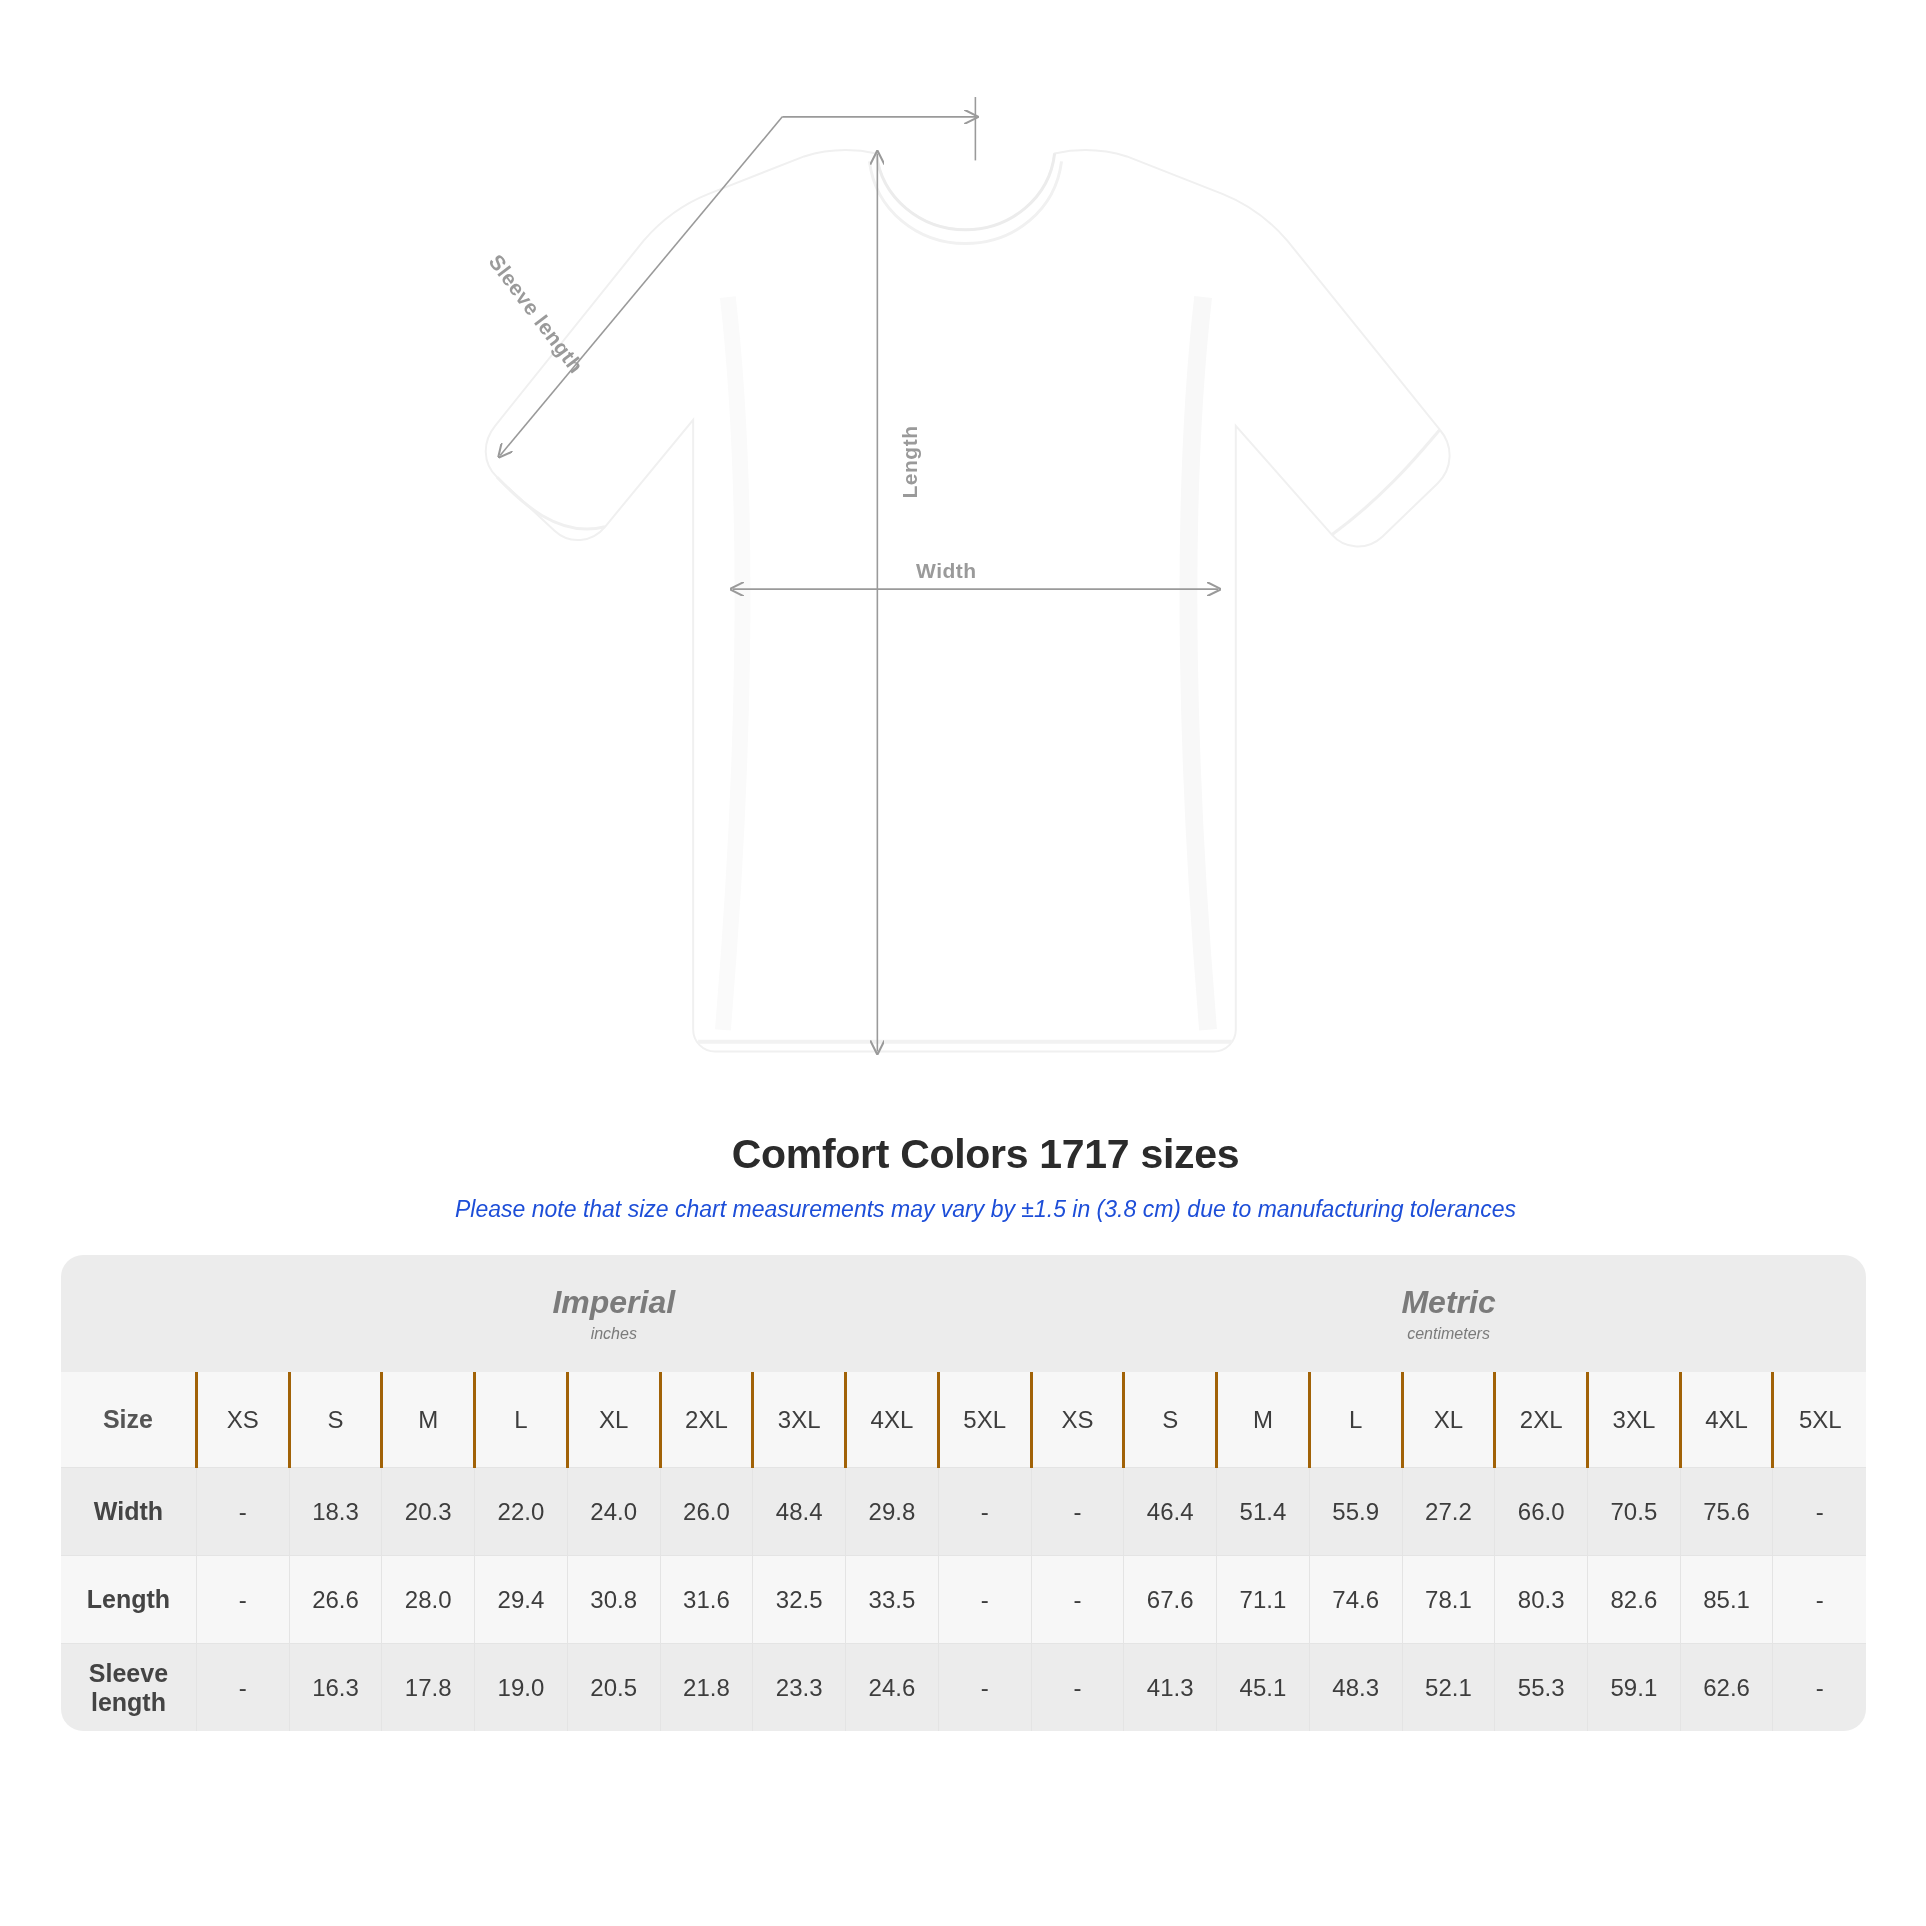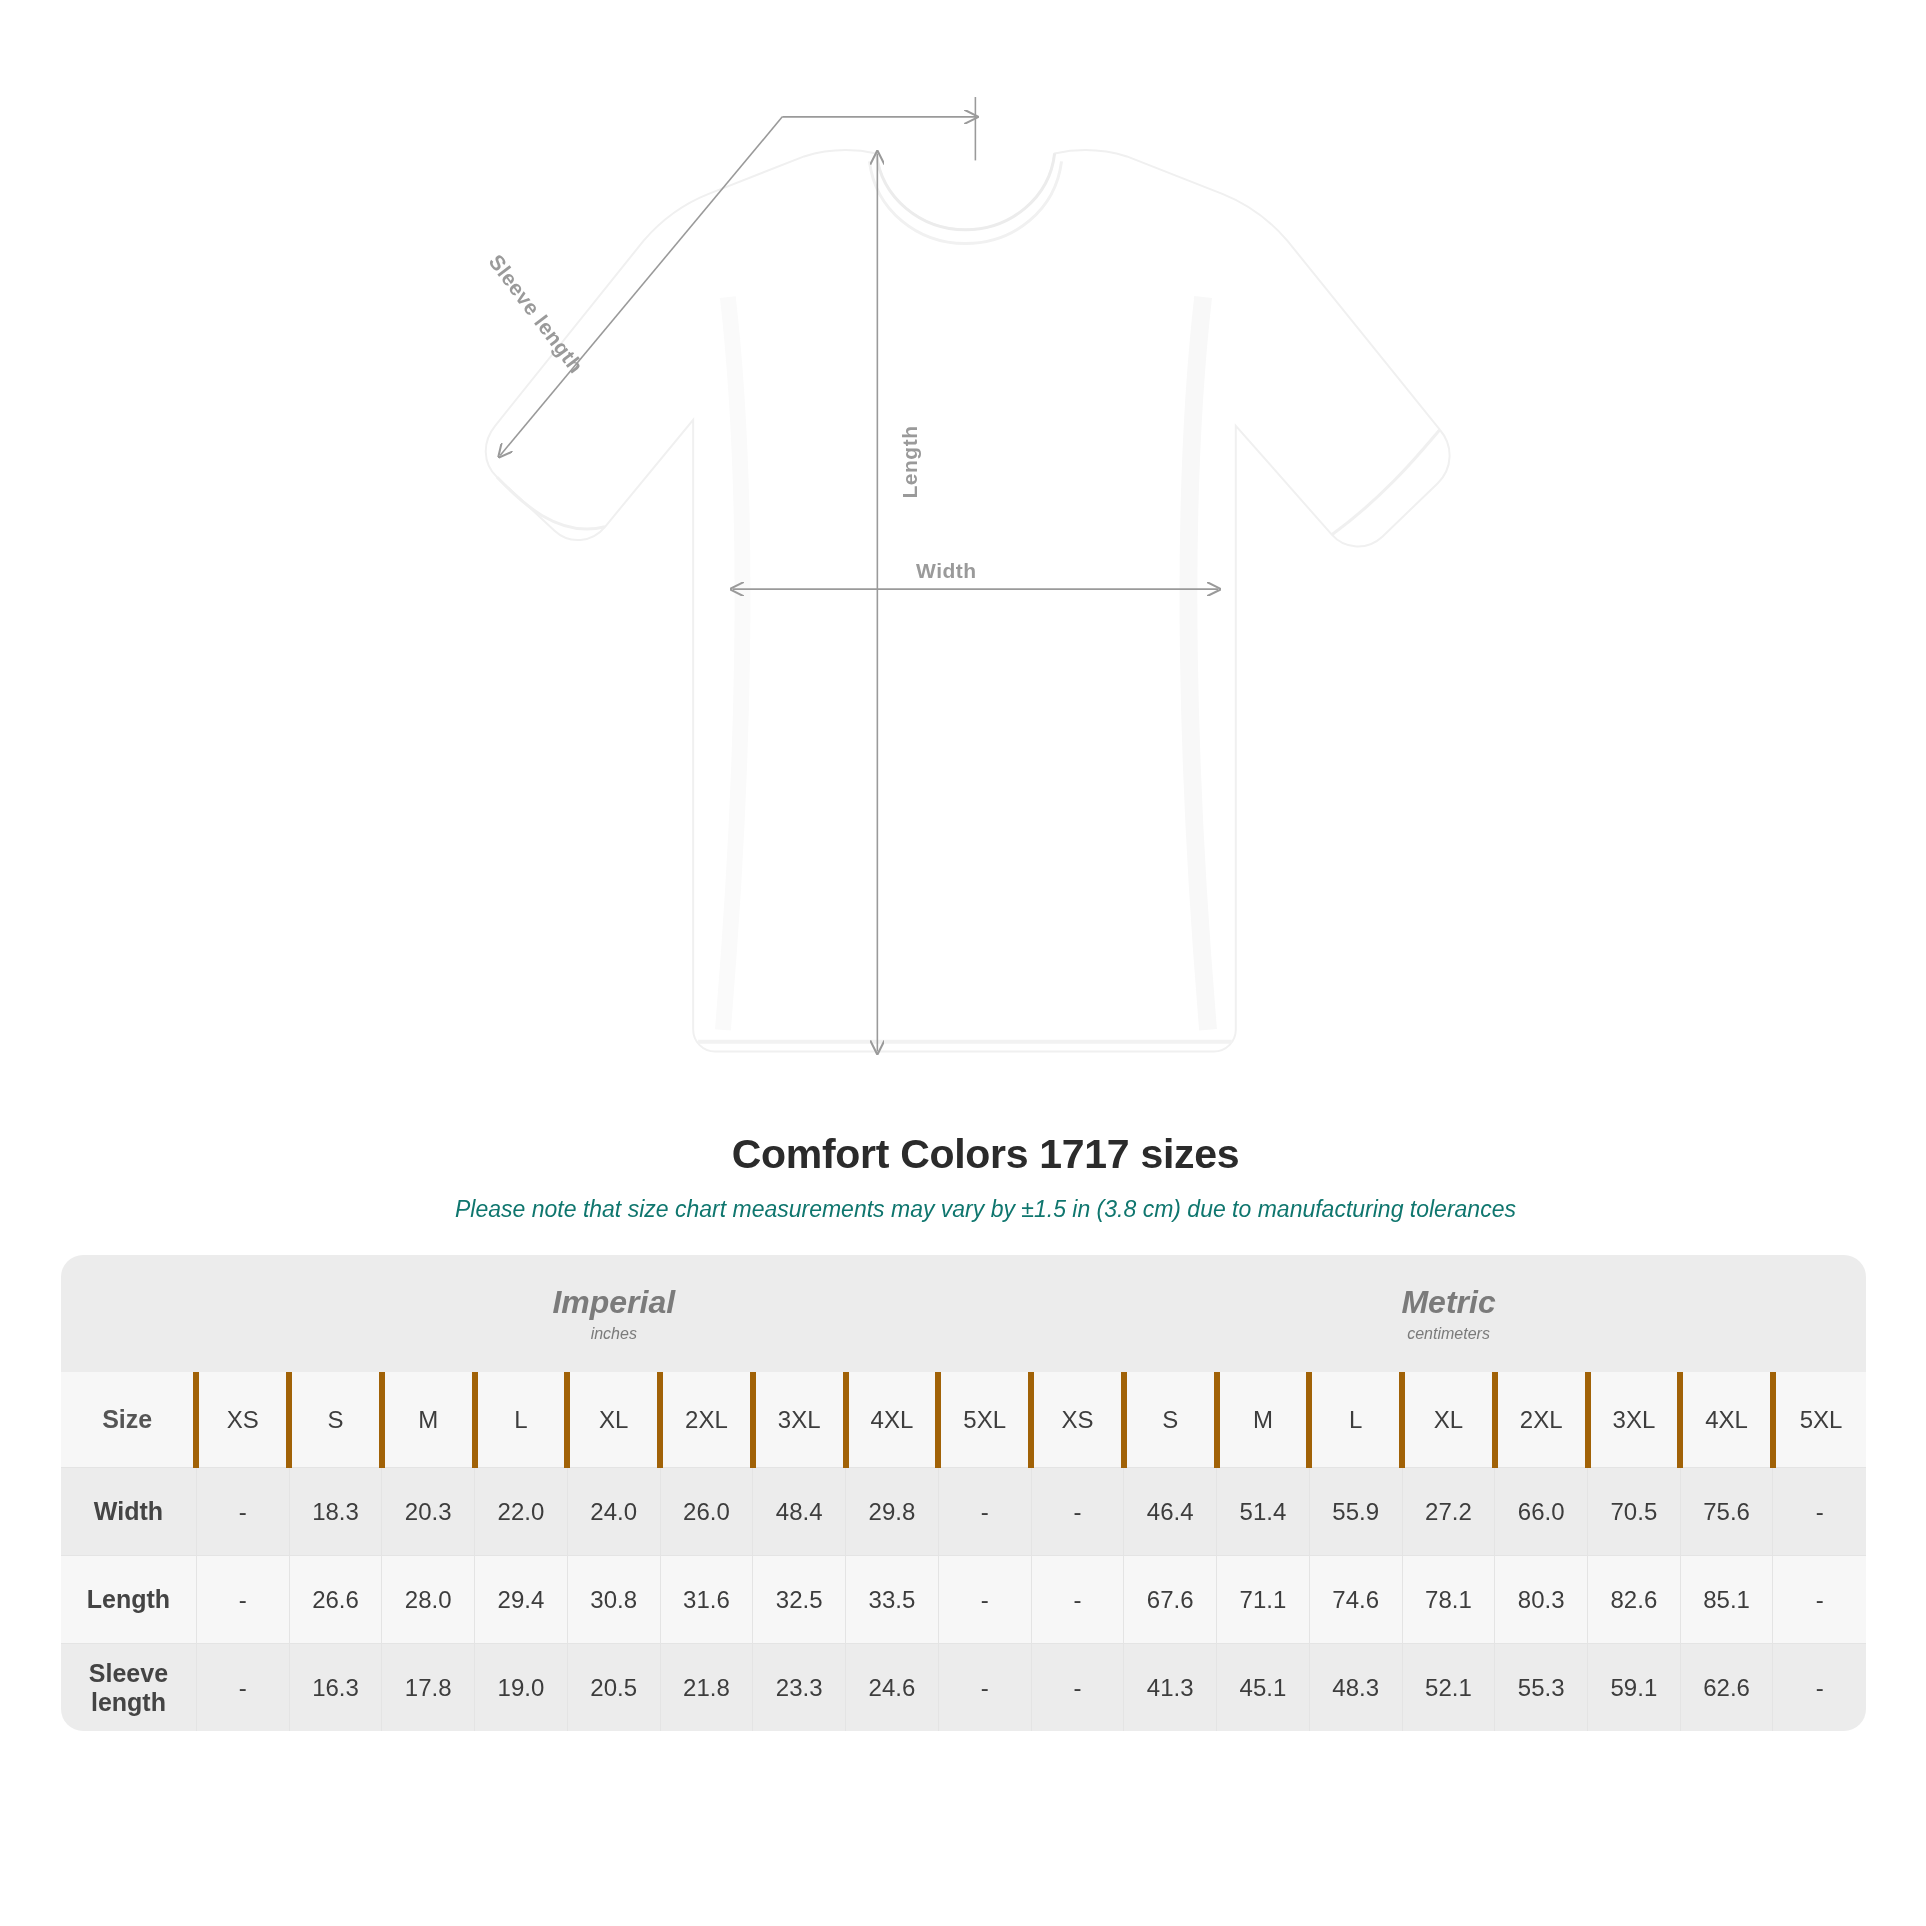--- a/index.html
+++ b/index.html
@@ -61,21 +61,21 @@
   }
   #chart-title {
     font-size: 41px;
     font-weight: bold;
     color: #2b2b2b;
     letter-spacing: -0.3px;
   }
   #chart-note {
     font-size: 23px;
     font-style: italic;
-    color: #0f766e;
+    color: #1d4ed8;
     margin-top: 18px;
   }
 
   
   #table-wrap {
     margin: 32px 61px 0 61px;
     border-radius: 22px;
     overflow: hidden;
   }
   table.size-table {
@@ -111,21 +111,21 @@
     color: #7b7b7b;
     line-height: 1.5;
   }
   
   .size-row td {
     height: 95px;
     background: #f7f7f7;
     font-size: 25px;
     font-weight: bold;
     color: #555555;
-    border-right: 6px solid #a16207;
+    border-right: 3px solid #a16207;
   }
   .size-row td:last-child { border-right: none; }
   .size-row td.rowhead {
     font-size: 25px;
     font-weight: bold;
     color: #555555;
   }
   
   .data-row td {
     height: 87px;

